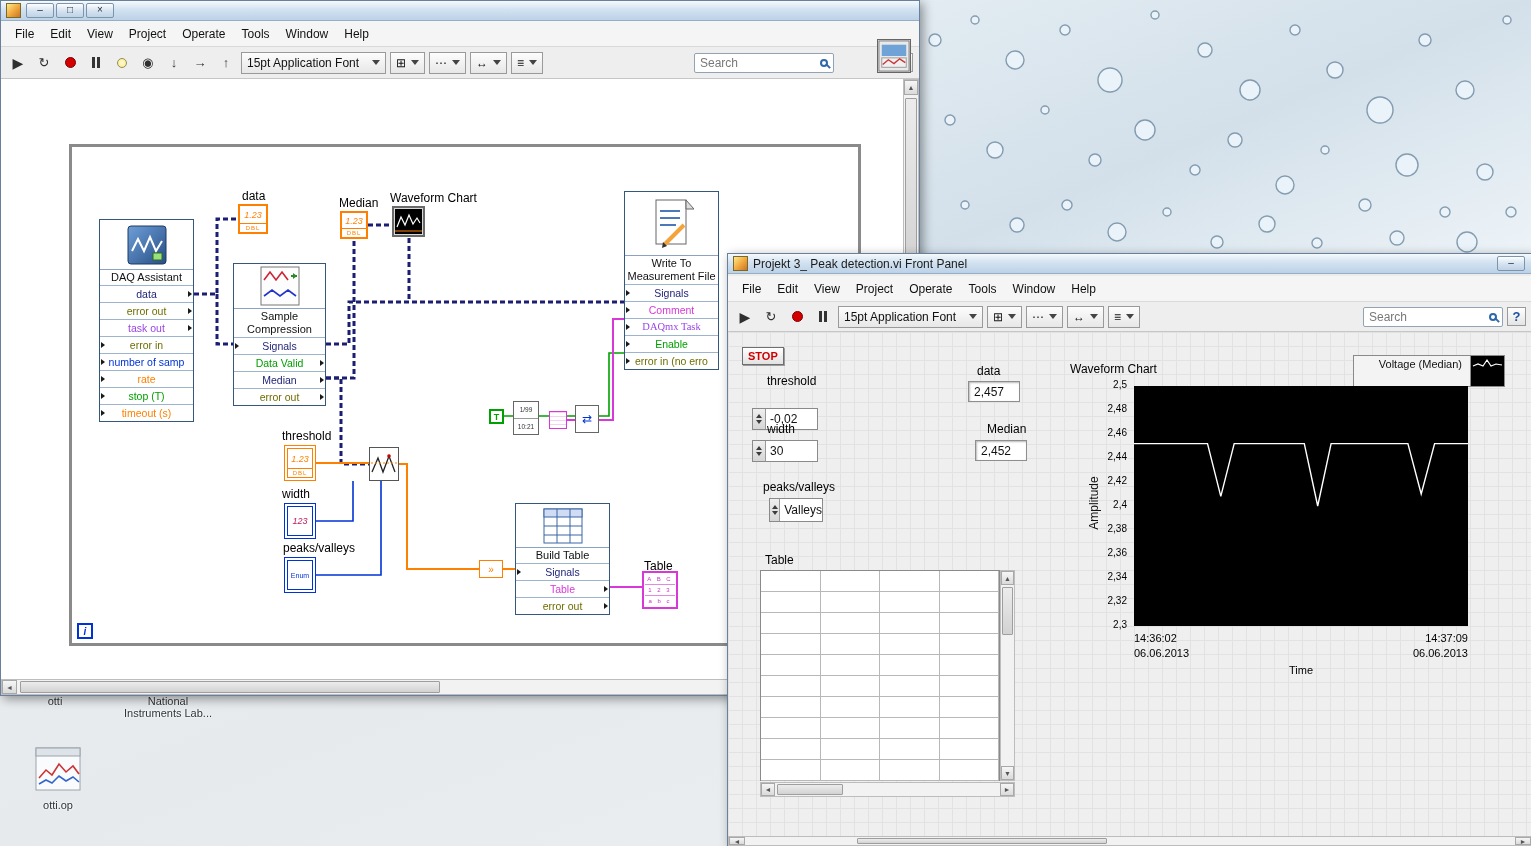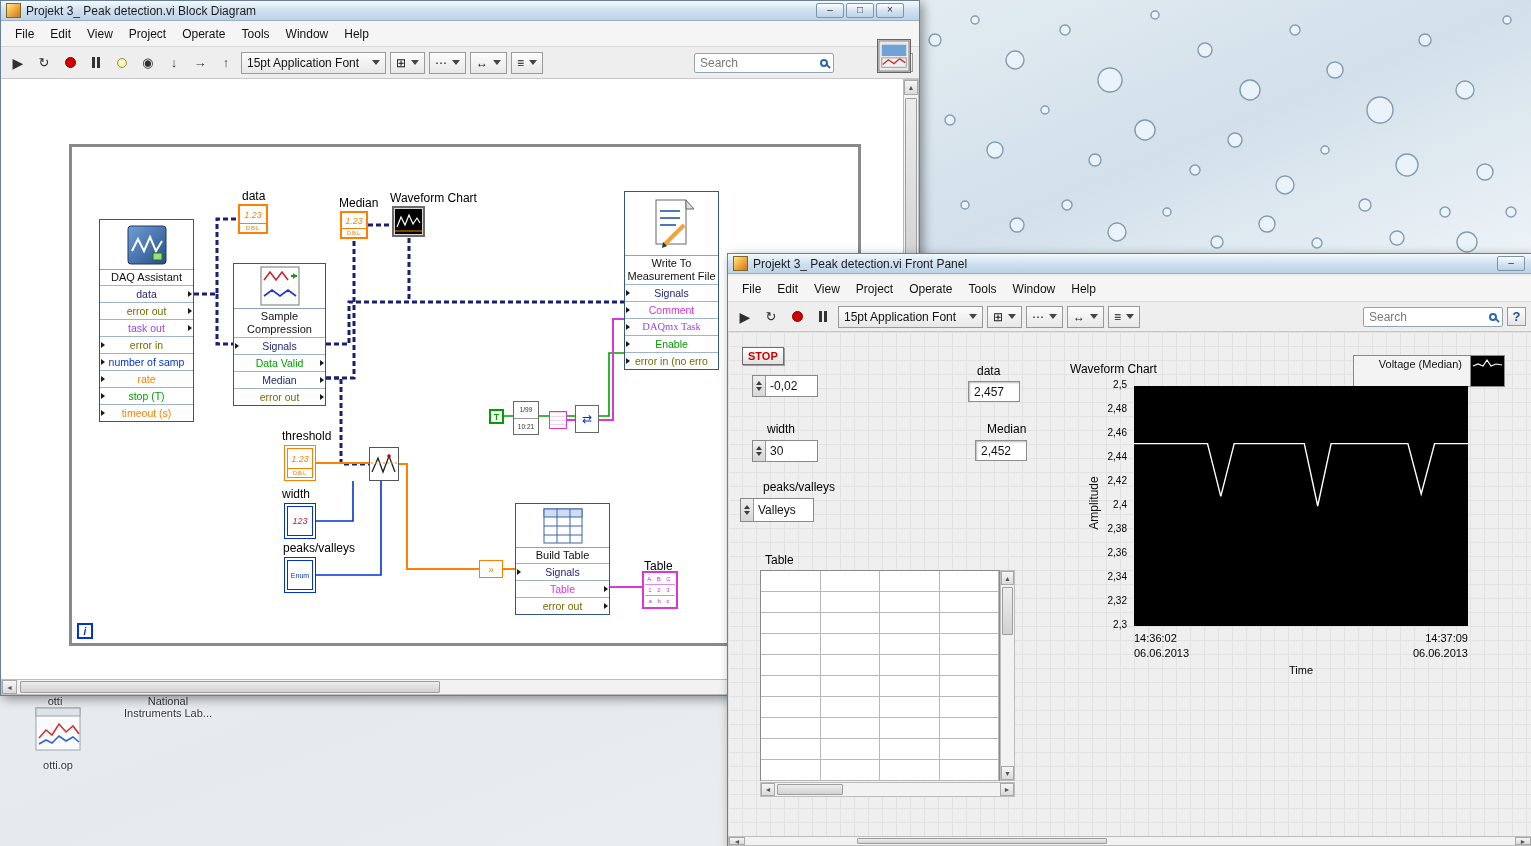--- a/index.html
+++ b/index.html
@@ -151,34 +151,33 @@
         <circle cx="606" cy="212" r="5"></circle>
     </g>
   </svg>
 
   <div class="dicon" style="left:25px;top:695px;width:60px">
     <div>otti</div>
   </div>
   <div class="dicon" style="left:122px;top:695px;width:92px">
     <div>National Instruments Lab...</div>
   </div>
-  <div class="dicon" style="left:28px;top:704px;width:60px">
+  <div class="dicon" style="left:28px;top:744px;width:60px">
     <svg class="art" width="50" height="50" viewBox="0 0 50 50">
       <rect x="3" y="4" width="44" height="42" fill="#fafbfc" stroke="#9aa4ac"></rect>
       <rect x="3" y="4" width="44" height="8" fill="#dde3e8" stroke="#9aa4ac"></rect>
       <polyline points="6,34 13,26 19,31 26,20 33,28 40,22 46,30" fill="none" stroke="#c33" stroke-width="1.6"></polyline>
       <polyline points="6,40 13,36 19,39 26,32 33,37 40,33 46,38" fill="none" stroke="#36c" stroke-width="1.6"></polyline>
     </svg>
     <div>otti.op</div>
   </div>
 
   <div class="win" id="bd-win" style="left:0;top:0;width:920px;height:696px;z-index:10">
     <div class="tbar" style="height:20px">
       <div class="lvico"></div>
-      <div class="ttl">Projekt 3_ Peak detection.vi Block Diagram</div>
       <div class="wbtns">
         <div class="wbtn">–</div>
         <div class="wbtn">□</div>
         <div class="wbtn">×</div>
       </div>
     </div>
     <div class="menubar" style="top:20px">
         <span class="mi">File</span>
         <span class="mi">Edit</span>
         <span class="mi">View</span>
@@ -460,39 +459,39 @@
         <span class="mag"></span>
       </div>
       <div class="helpbtn">?</div>
     </div>
 
     <div id="fp-content">
 
       <div class="stopbtn" style="left:14px;top:15px">STOP</div>
 
       <div class="fp-label" style="left:39px;top:42px">threshold</div>
-      <div class="lvnum" style="left:24px;top:43px;width:66px;height:22px">
+      <div class="lvnum" style="left:24px;top:76px;width:66px;height:22px">
         <div class="spin">
             <i class="up"></i>
             <i class="dn"></i>
           </div>
         <div class="lvval">-0,02</div>
       </div>
 
       <div class="fp-label" style="left:39px;top:90px">width</div>
       <div class="lvnum" style="left:24px;top:108px;width:66px;height:22px">
         <div class="spin">
             <i class="up"></i>
             <i class="dn"></i>
           </div>
         <div class="lvval">30</div>
       </div>
 
       <div class="fp-label" style="left:35px;top:148px">peaks/valleys</div>
-      <div class="lvnum" style="left:12px;top:166px;width:74px;height:24px">
+      <div class="lvnum" style="left:41px;top:166px;width:54px;height:24px">
         <div class="spin">
             <i class="up"></i>
             <i class="dn"></i>
           </div>
         <div class="lvval">Valleys</div>
       </div>
 
       <div class="fp-label" style="left:249px;top:32px">data</div>
       <div class="lvind" style="left:240px;top:49px;width:52px;height:21px">
         <span>2,457</span>

